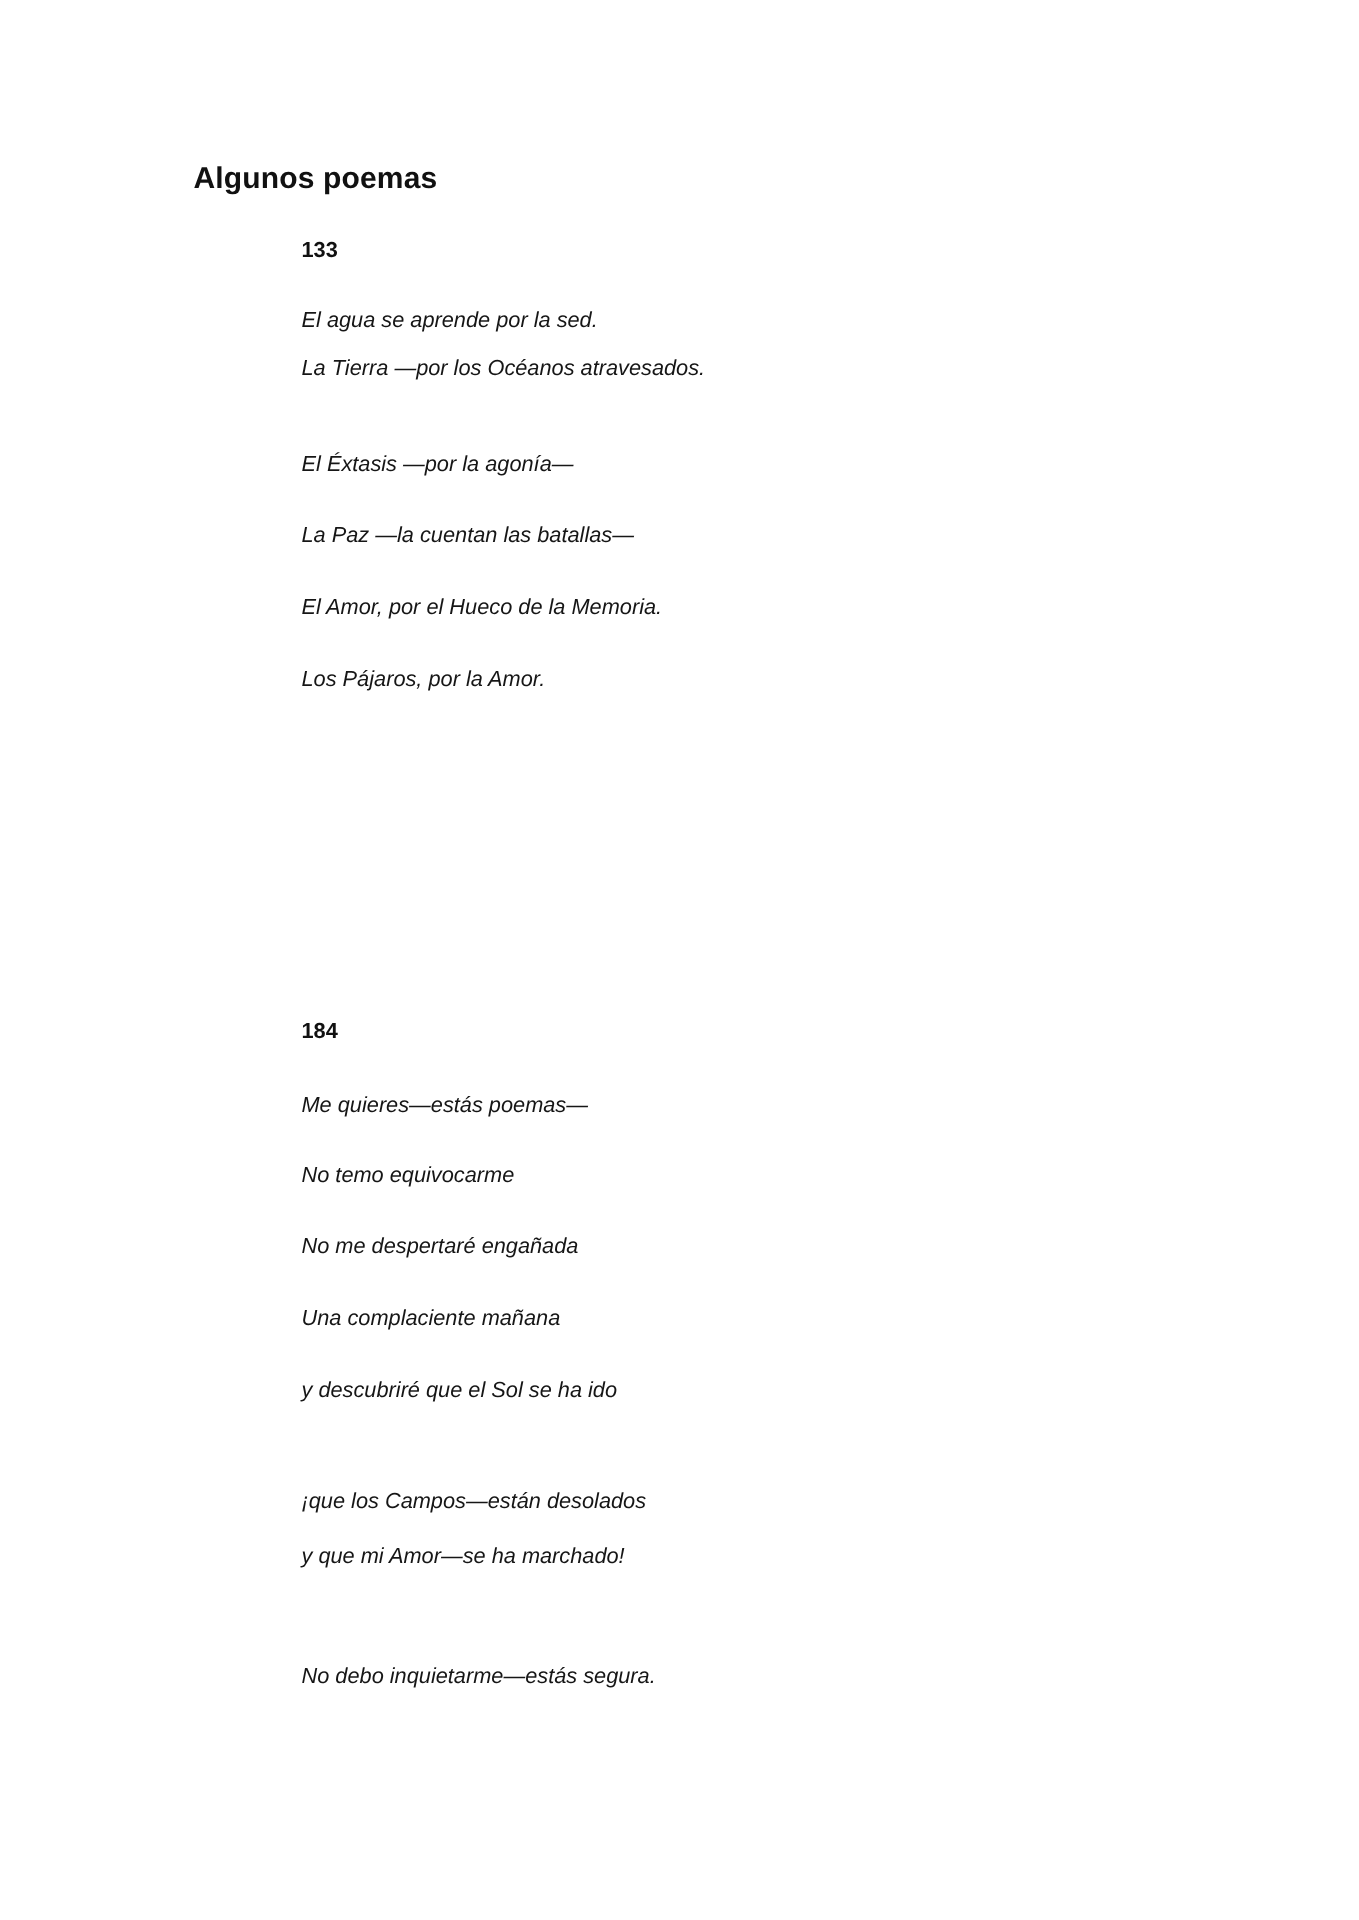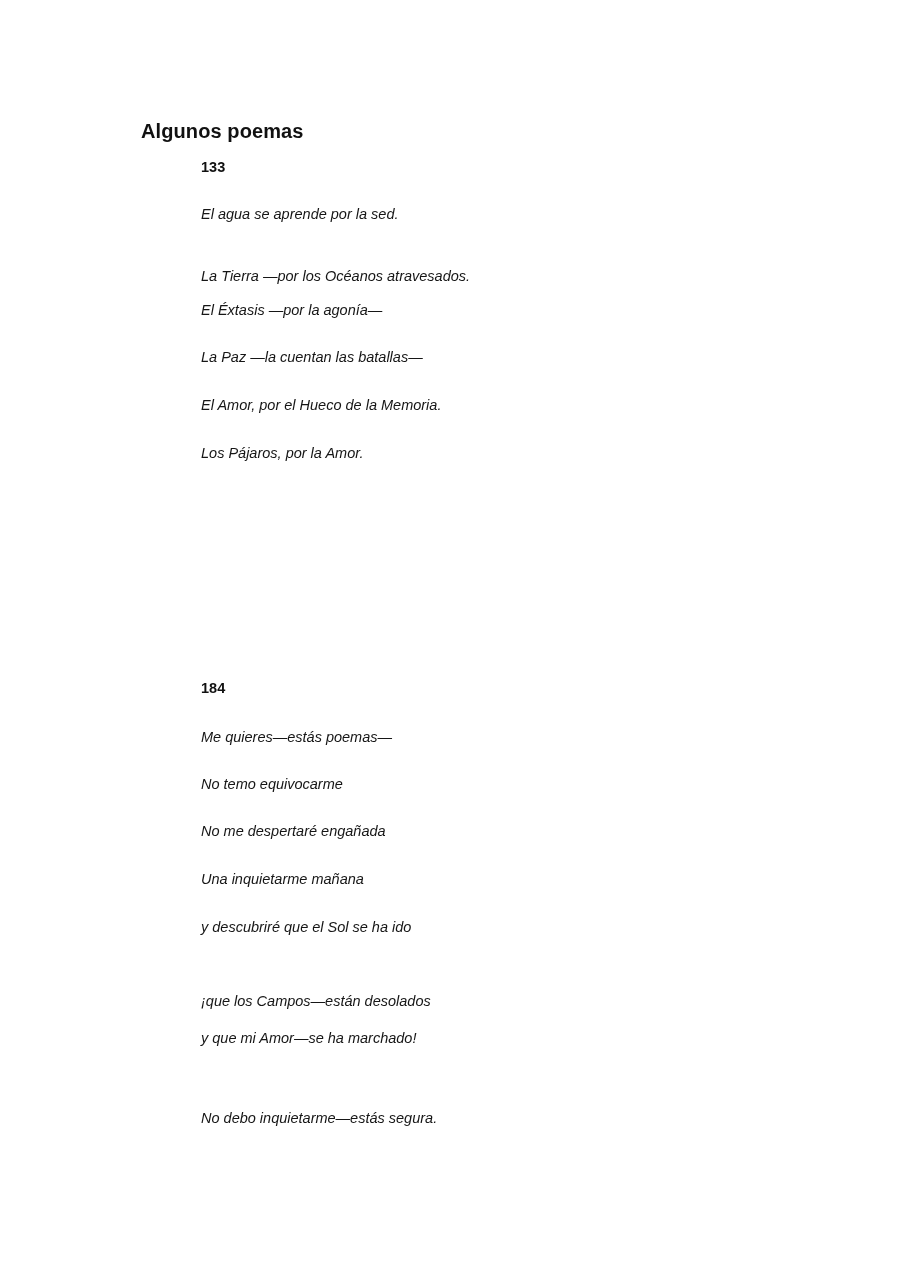--- a/index.html
+++ b/index.html
@@ -49,37 +49,37 @@
       white-space: nowrap;
       color: #161616;
       font-style: italic;
     }
   </style>
 </head>
 <body>
 
 <div class="page">
 
-  <h1 class="doc-title" style="margin:12px;">Algunos poemas</h1>
+  <h1 class="doc-title" style="margin:0;">Algunos poemas</h1>
 
   <section class="poem" style="top:0;">
     <div class="poem-number" style="top:159px;">133</div>
     <div class="poem-line" style="top:206px;">El agua se aprende por la sed.</div>
-    <div class="poem-line" style="top:268px;">La Tierra —por los Océanos atravesados.</div>
+    <div class="poem-line" style="top:238px;">La Tierra —por los Océanos atravesados.</div>
     <div class="poem-line" style="top:302px;text-align:center;">El Éxtasis —por la agonía—</div>
     <div class="poem-line" style="top:349px;">La Paz —la cuentan las batallas—</div>
     <div class="poem-line" style="top:397px;">El Amor, por el Hueco de la Memoria.</div>
     <div class="poem-line" style="top:445px;">Los Pájaros, por la Amor.</div>
   </section>
 
   <section class="poem" style="top:0;">
     <div class="poem-number" style="top:680px;">184</div>
     <div class="poem-line" style="top:729px;">Me quieres—estás poemas—</div>
     <div class="poem-line" style="top:776px;">No temo equivocarme</div>
     <div class="poem-line" style="top:823px;">No me despertaré engañada</div>
-    <div class="poem-line" style="top:871px;">Una inquietarme mañana</div>
+    <div class="poem-line" style="top:871px;">Una complaciente mañana</div>
     <div class="poem-line" style="top:919px;">y descubriré que el Sol se ha ido</div>
     <div class="poem-line" style="top:966px;margin-top:27px;">¡que los Campos—están desolados</div>
     <div class="poem-line" style="top:1014px;margin-top:16px;">y que mi Amor—se ha marchado!</div>
     <div class="poem-line" style="top:1110px;">No debo inquietarme—estás segura.</div>
   </section>
 
 </div>
 
 </body></html>

